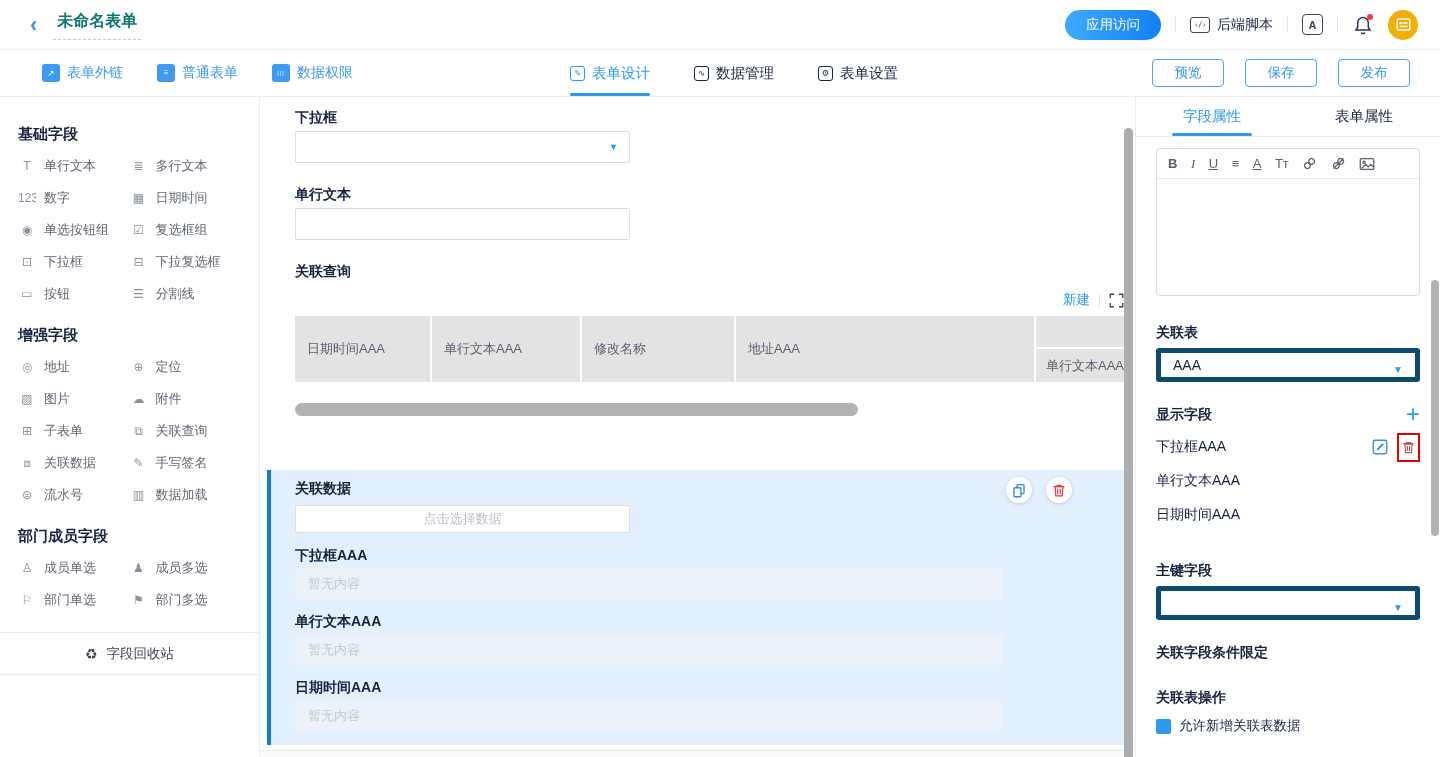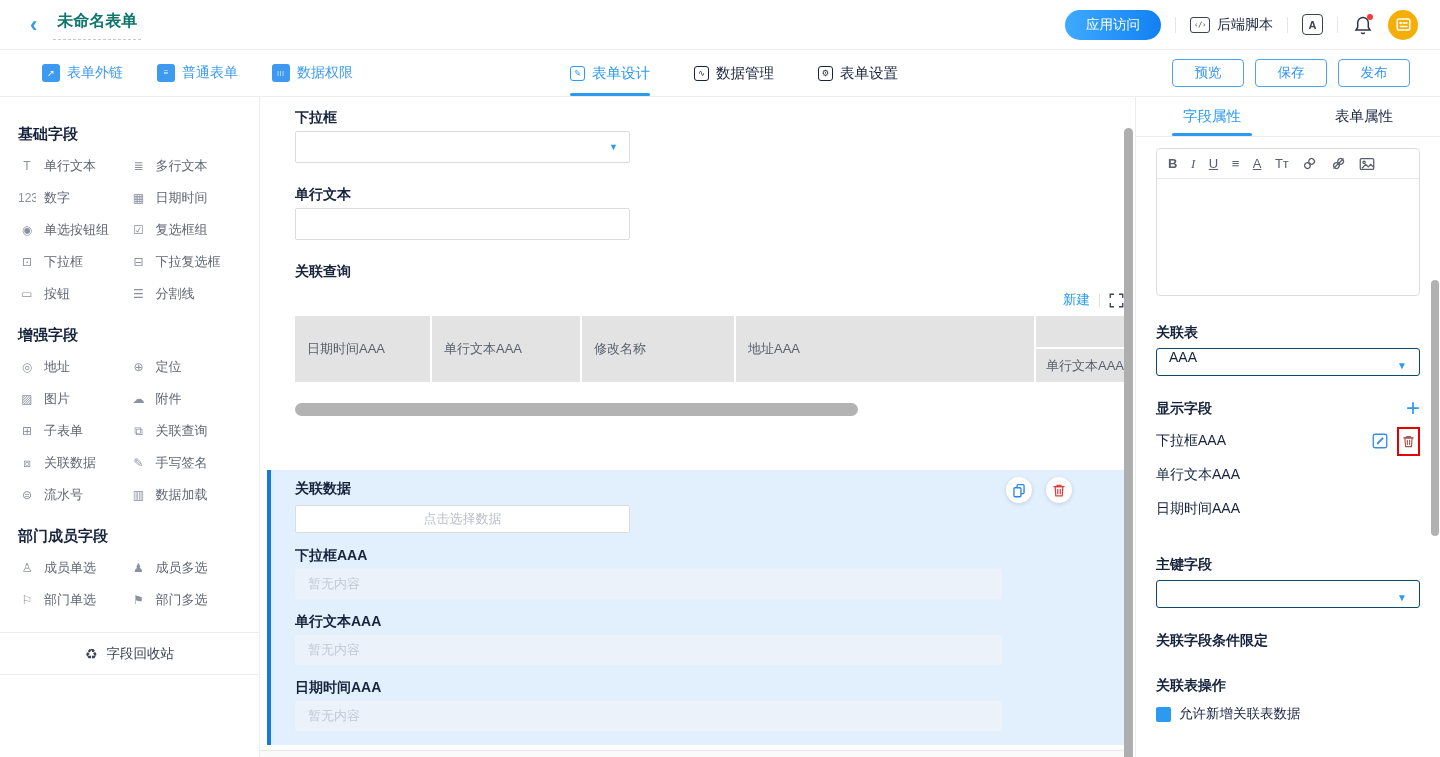--- a/index.html
+++ b/index.html
@@ -36,21 +36,21 @@
   .blue-ico { width:18px; height:18px; border-radius:3px; background:#3d9af0; color:#fff; display:flex;
               align-items:center; justify-content:center; font-size:9px; line-height:1; }
   .tbar-tabs { position:absolute; left:570px; top:0; height:100%; display:flex; gap:44px; }
   .ttab { display:flex; align-items:center; gap:7px; font-size:14.5px; color:#17233d; cursor:pointer;
           position:relative; height:100%; }
   .ttab .tab-ico { width:15px; height:15px; border:1.2px solid currentColor; border-radius:3px;
                    display:flex; align-items:center; justify-content:center; font-size:8.5px; }
   .ttab.active { color:#2b9af0; }
   .ttab.active::after { content:""; position:absolute; left:0; right:0; bottom:0; height:3px;
                         border-radius:2px; background:#2b9af0; }
-  .tbar-btns { margin-left:auto; display:flex; gap:11px; }
+  .tbar-btns { margin-left:auto; display:flex; gap:21px; }
   .ghost-btn { width:72px; height:28px; border:1px solid #4da3f5; border-radius:4px; background:#fff;
                color:#2f93f2; font-size:13.5px; cursor:pointer; }
 
   
   .bodywrap { flex:1; display:flex; min-height:0; }
 
   
   .sb { width:260px; flex:0 0 260px; border-right:1px solid #ebedf0; padding:12px 0 0 0; overflow:hidden; }
   .sb-inner { padding:0 18px 0 18px; }
   .sb-title { font-size:15px; font-weight:700; color:#17233d; margin:16px 0 6px 0; }
@@ -120,22 +120,22 @@
                          width:80px; height:3px; border-radius:2px; background:#2b9af0; }
   .editor { margin-top:11px; border:1px solid #d9dde3; border-radius:4px; height:148px; background:#fff; }
   .ed-bar { height:30px; border-bottom:1px solid #e6e9ec; display:flex; align-items:center;
             padding:0 11px; gap:13.5px; color:#595f6b; }
   .ed-btn { font-size:13px; cursor:pointer; line-height:1; }
   .ed-btn.b { font-weight:700; }
   .ed-btn.i { font-style:italic; font-family:"Liberation Serif",serif; }
   .ed-btn.u, .ed-btn.a { text-decoration:underline; }
   .ed-btn.svg { display:flex; }
   .p-label { font-size:14px; font-weight:700; color:#17233d; line-height:20px; }
-  .p-select { height:28px; border:1px solid #0c4a6e; border-radius:3px; background:#fff; position:relative;
-              display:flex; align-items:flex-start; padding-left:12px; font-size:14px; color:#17233d; cursor:pointer; }
+  .p-select { height:34px; border:5px solid #0c4a6e; border-radius:3px; background:#fff; position:relative;
+              display:flex; align-items:center; padding-left:12px; font-size:14px; color:#17233d; cursor:pointer; }
   .p-select .caret { position:absolute; right:12px; top:12px; font-size:10px; }
   .df-head { display:flex; align-items:center; justify-content:space-between; }
   .plus { color:#2b9af0; font-size:24px; font-weight:300; line-height:20px; cursor:pointer; }
   .df-row { display:flex; align-items:center; justify-content:space-between; height:30px; margin-top:4px; }
   .df-row .name { font-size:14px; color:#17233d; }
   .df-icons { display:flex; align-items:center; gap:8px; }
   .edit-ico { display:flex; cursor:pointer; }
   .hl-box { width:23px; height:29px; border:2px solid #e60000; display:flex; align-items:center;
             justify-content:center; cursor:pointer; }
   .gray-btn { margin-top:6px; height:30px; width:100%; background:#fcfcfc; border:1px solid #dcdfe6;

